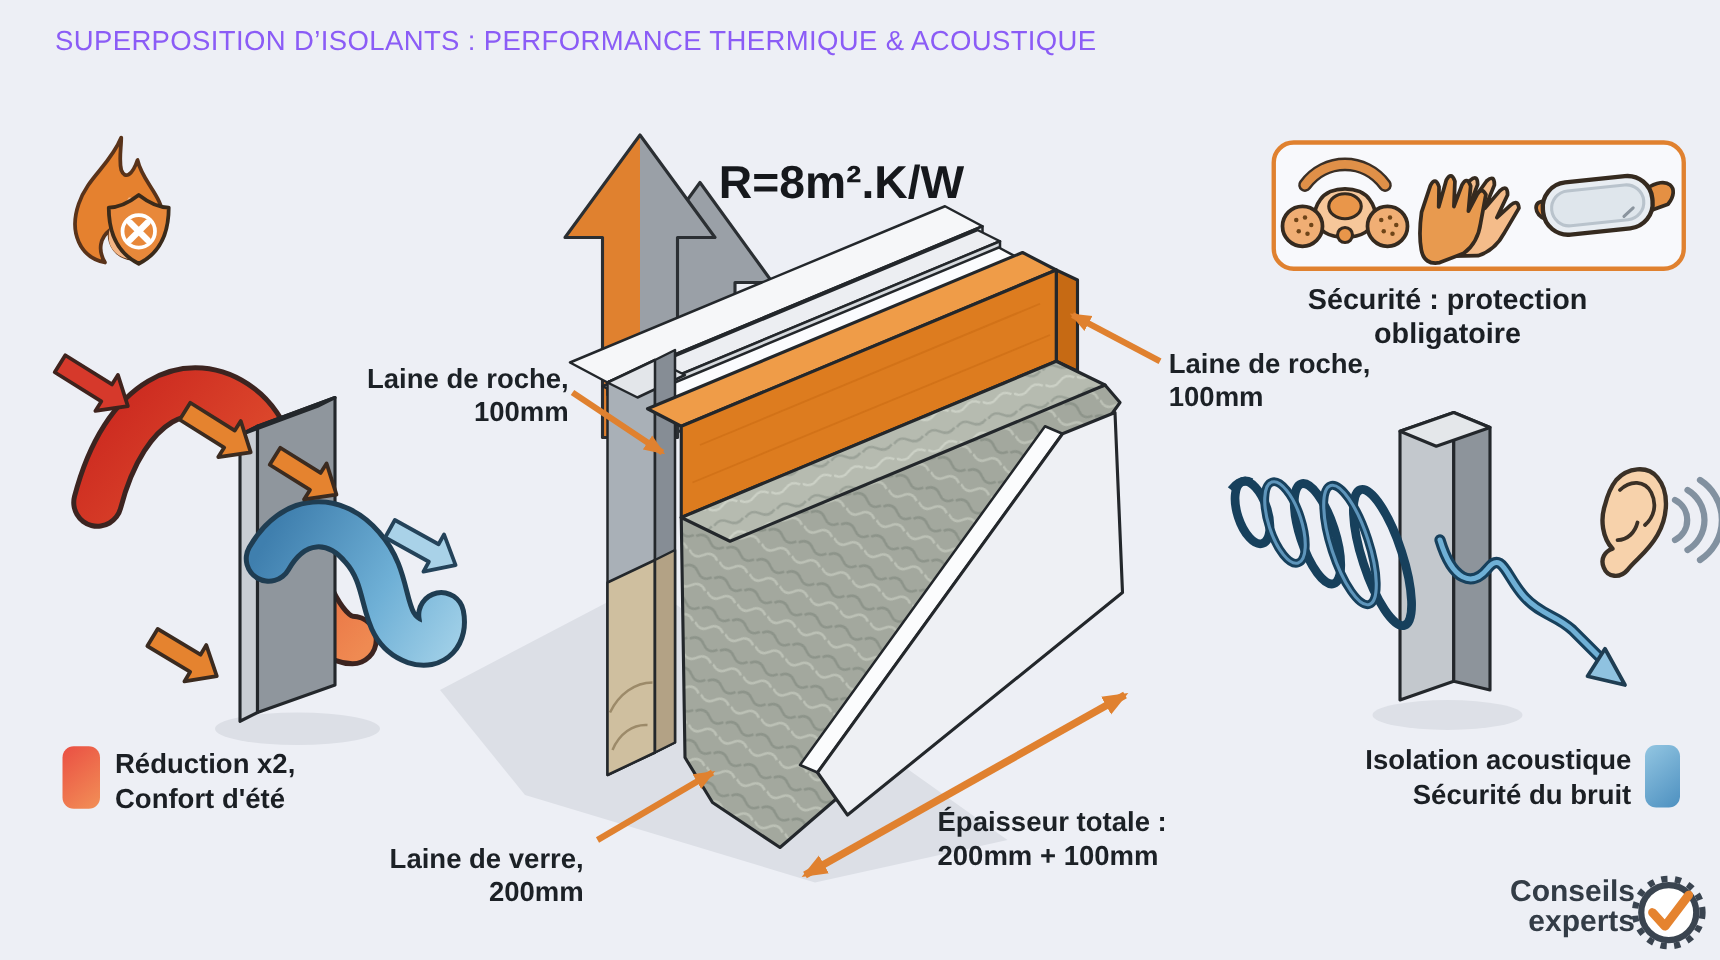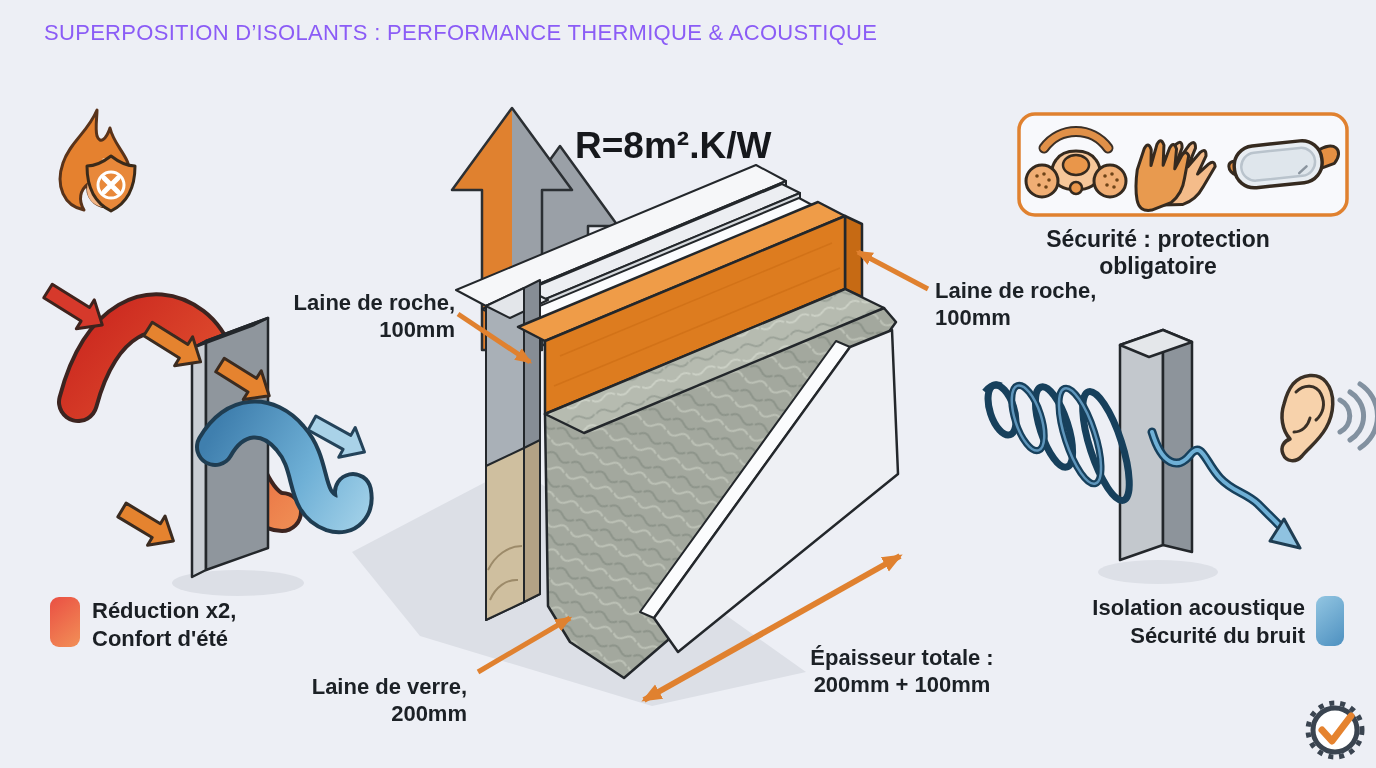--- a/index.html
+++ b/index.html
@@ -7,21 +7,21 @@
           font-family:"Liberation Sans", sans-serif;color:#1b1f24;}
   #art{position:absolute;left:0;top:0;width:1376px;height:768px;}
   .txt{position:absolute;white-space:pre-line;}
   .title{left:44px;top:20px;width:1300px;font-size:22px;font-weight:400;letter-spacing:.3px;color:#8b5cf6;}
   .fire-label{left:140px;top:126px;font-size:22px;line-height:28px;font-weight:700;}
   .rvalue{left:575px;top:110px;font-size:37px;font-weight:800;color:#16181c;margin-top:15px;}
   .lbl{font-size:22px;line-height:27px;font-weight:700;color:#1c2126;}
   .roche-left{right:921px;top:289px;text-align:right;}
   .roche-right{left:935px;top:277px;text-align:left;}
   .verre{right:909px;top:657px;text-align:right;margin-top:16px;}
-  .thick{left:796px;top:644px;width:212px;text-align:center;}
+  .thick{left:750px;top:644px;width:212px;text-align:left;}
   .safety-caption{left:993px;top:226px;width:330px;text-align:center;font-size:23px;font-weight:700;}
   .legend-left{left:92px;top:597px;font-size:22px;line-height:28px;font-weight:700;}
   .legend-right{right:71px;top:594px;text-align:right;font-size:22px;line-height:28px;font-weight:700;}
   .swatch{position:absolute;border-radius:9px;}
   .swatch.red{left:50px;top:597px;width:30px;height:50px;background:linear-gradient(140deg,#ea4f43,#f29057);}
   .swatch.blue{left:1316px;top:596px;width:28px;height:50px;background:linear-gradient(140deg,#93c6e2,#4d90c0);}
   .logo-text{right:68px;top:702px;text-align:right;font-size:24px;line-height:24px;font-weight:800;color:#333c46;}
 </style>
 </head>
 <body>
@@ -262,14 +262,15 @@
 <div class="txt safety-caption">Sécurité : protection obligatoire</div>
 
 <div class="swatch red"></div>
 <div class="txt legend-left">Réduction x2,
 Confort d'été</div>
 
 <div class="swatch blue"></div>
 <div class="txt legend-right">Isolation acoustique
 Sécurité du bruit</div>
 
+<div class="txt logo-text"><span>Conseils</span><br><span>experts</span></div>
 
 </div>
 
 </body></html>

